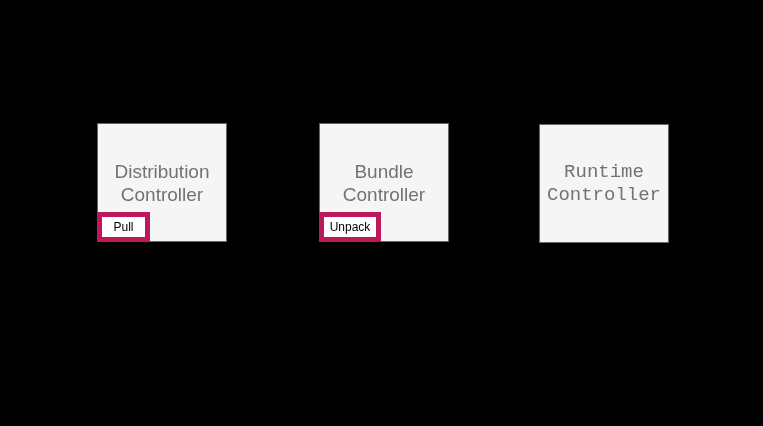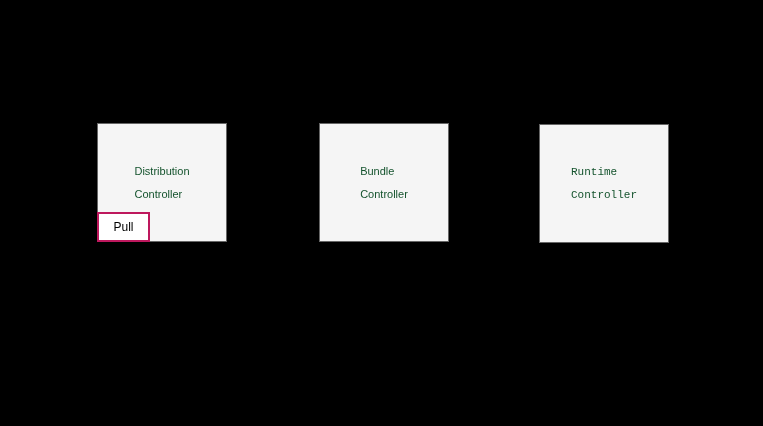--- a/index.html
+++ b/index.html
@@ -25,34 +25,34 @@
     border: 1px solid #666666;
     box-sizing: border-box;
     display: flex;
     align-items: center;
     justify-content: center;
   }
   .node-distribution { left: 97px;  top: 123px; }
   .node-bundle       { left: 319px; top: 123px; }
   .node-runtime      { left: 539px; top: 124px; font-family: Liberation Mono, monospace; }
   .node-label {
-    color: #14532d;
-    font-size: 11px;
+    color: #737373;
+    font-size: 19px;
     line-height: 23px;
-    text-align: left;
+    text-align: center;
     white-space: pre-line;
     user-select: none;
   }
   .badge {
     position: absolute;
     left: -1px;
     bottom: -1px;
     height: 30px;
     background: #ffffff;
-    border: 2px solid #be185d;
+    border: 5px solid #be185d;
     box-sizing: border-box;
     display: flex;
     align-items: center;
     justify-content: center;
   }
   .badge-pull   { width: 53px; }
   .badge-unpack { width: 62px; }
   .badge-label {
     color: #000000;
     font-size: 12px;
@@ -70,20 +70,23 @@
     <div class="node-label">Distribution
 Controller</div>
     <div class="badge badge-pull">
       <span class="badge-label">Pull</span>
     </div>
   </div>
 
   <div class="node node-bundle">
     <div class="node-label">Bundle
 Controller</div>
+    <div class="badge badge-unpack">
+      <span class="badge-label">Unpack</span>
+    </div>
   </div>
 
   <div class="node node-runtime">
     <div class="node-label">Runtime
 Controller</div>
   </div>
 
 </div>
 
 </body></html>

